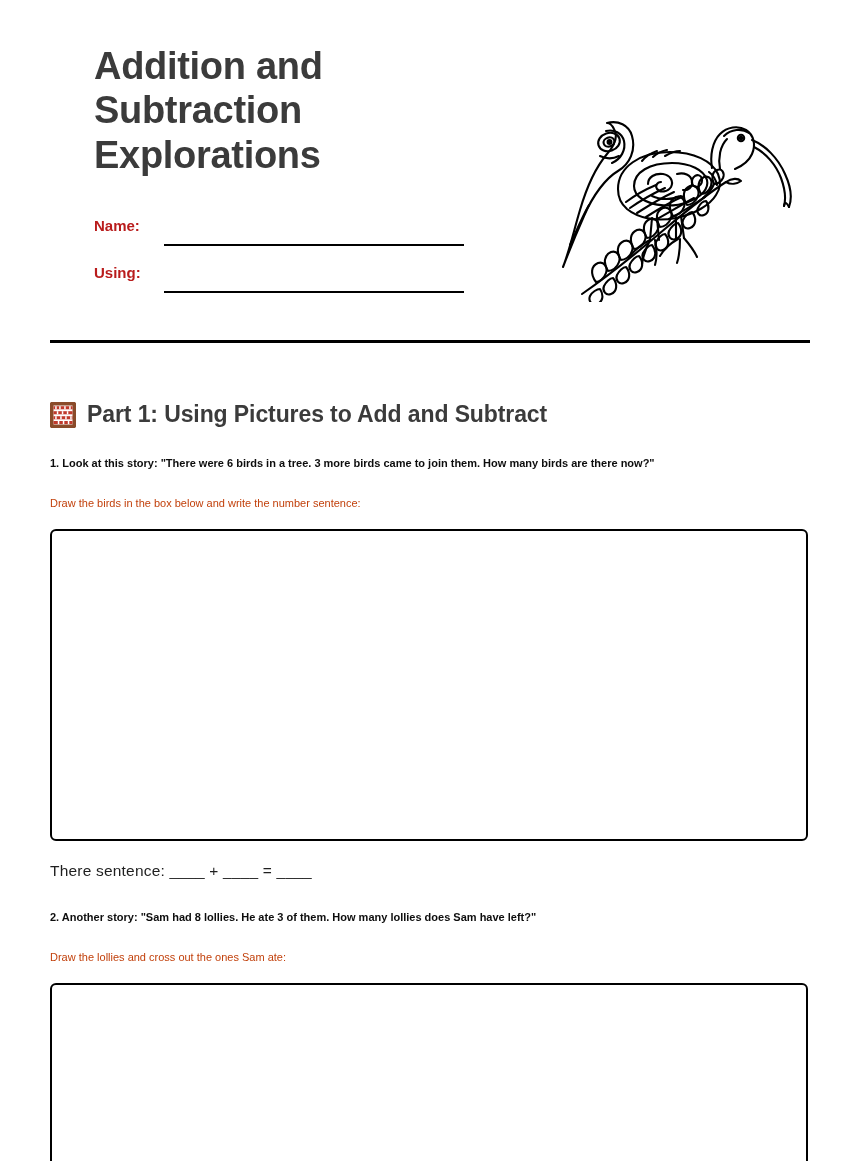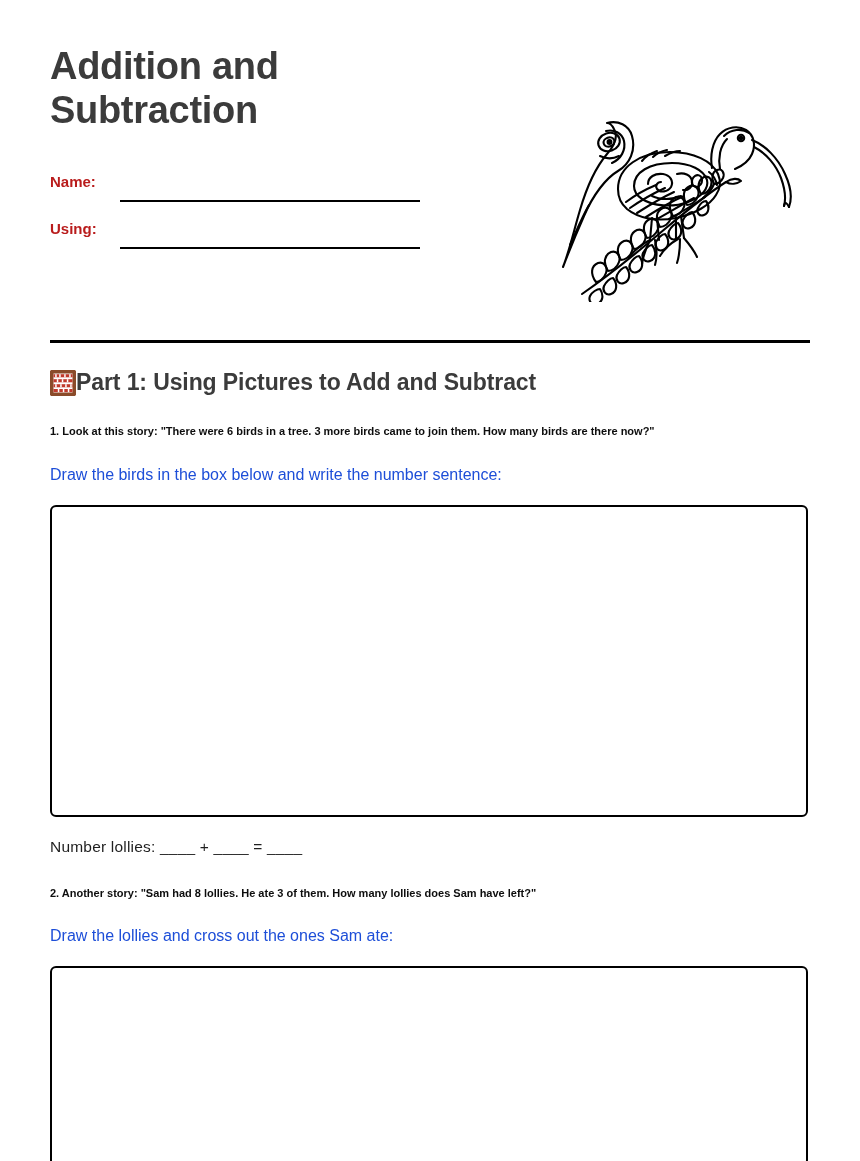--- a/index.html
+++ b/index.html
@@ -21,20 +21,21 @@
     height: 1161px;
     box-sizing: border-box;
     padding: 0 50px;
   }
 
   
   .header {
     position: relative;
     padding-top: 44px;
     min-height: 250px;
+    margin-left: 44px;
   }
   .doc-title {
     font-size: 38px;
     font-weight: bold;
     line-height: 1.17;
     color: #3b3b3b;
     letter-spacing: -0.3px;
     margin: 0;
     width: 330px;
   }
@@ -76,21 +77,22 @@
     margin-top: 46px;
     height: 3px;
     background: #000000;
     width: 760px;
   }
 
   
   .section-heading {
     display: flex;
     align-items: center;
-    margin-top: 26px;
+    gap: 11px;
+    margin-top: 58px;
   }
   .abacus-icon {
     width: 26px;
     height: 26px;
     flex: none;
     display: block;
   }
   .section-heading-text {
     font-size: 23px;
     font-weight: bold;
@@ -102,23 +104,23 @@
   .question {
     margin-top: 27px;
     font-size: 11px;
     font-weight: bold;
     line-height: 1.6;
     color: #0d0d0d;
     max-width: 755px;
   }
   .instruction {
     margin-top: 22px;
-    font-size: 16px;
+    font-size: 11px;
     line-height: 1.5;
-    color: #1d4ed8;
+    color: #c2410c;
   }
   .draw-box {
     margin-top: 18px;
     width: 758px;
     height: 312px;
     border: 2px solid #000000;
     border-radius: 6px;
     box-sizing: border-box;
     background: #ffffff;
   }
@@ -136,20 +138,21 @@
 </head>
 <body>
 
 <div class="page">
 
   <div class="header">
 
     <h1 class="doc-title">
       <span>Addition and</span><br>
       <span>Subtraction</span><br>
+      <span>Explorations</span>
     </h1>
 
     <div class="field-rows">
       <div class="field-row">
         <span class="field-label">Name:</span>
         <span class="field-line"></span>
       </div>
       <div class="field-row">
         <span class="field-label">Using:</span>
         <span class="field-line"></span>
@@ -286,19 +289,19 @@
         <rect x="17.8" y="19.0" width="1.5" height="3.1"></rect>
       </g>
       <rect x="1" y="1" width="24" height="24" rx="1.5" fill="none" stroke="#8a4b2a" stroke-width="2.4"></rect>
     </svg>
     <span class="section-heading-text">Part 1: Using Pictures to Add and Subtract</span>
   </div>
 
   <div class="question">1. Look at this story: "There were 6 birds in a tree. 3 more birds came to join them. How many birds are there now?"</div>
   <div class="instruction">Draw the birds in the box below and write the number sentence:</div>
   <div class="draw-box"></div>
-  <div class="number-sentence">Number lollies: ____ + ____ = ____</div>
+  <div class="number-sentence">There sentence: ____ + ____ = ____</div>
 
   <div class="question">2. Another story: "Sam had 8 lollies. He ate 3 of them. How many lollies does Sam have left?"</div>
   <div class="instruction">Draw the lollies and cross out the ones Sam ate:</div>
   <div class="draw-box second"></div>
 
 </div>
 
 </body></html>

